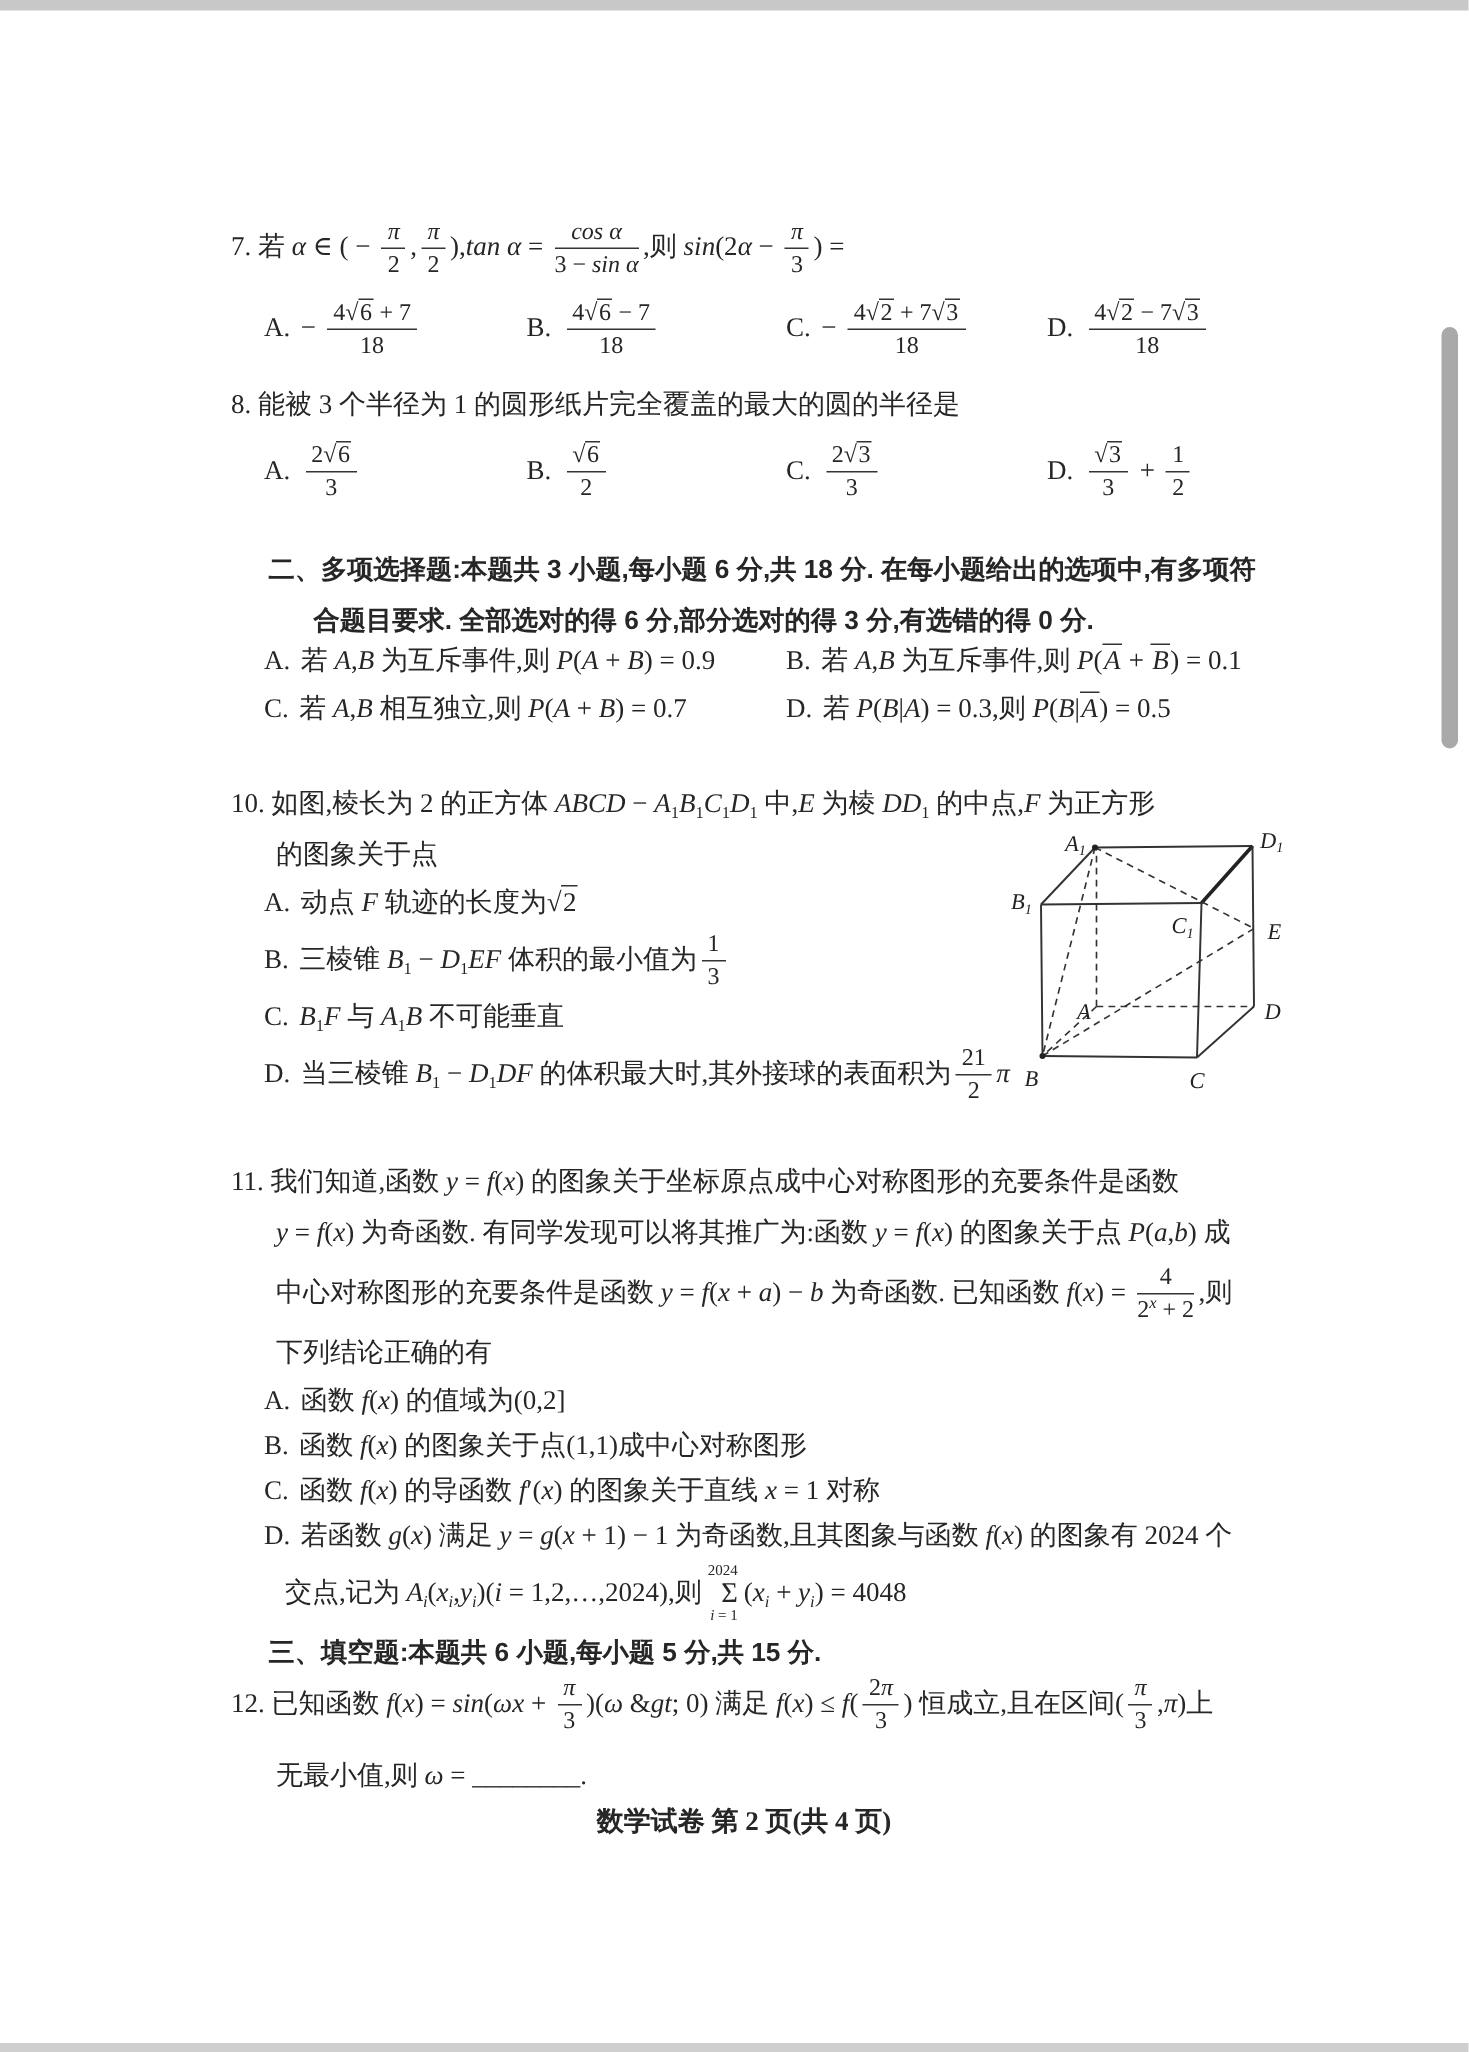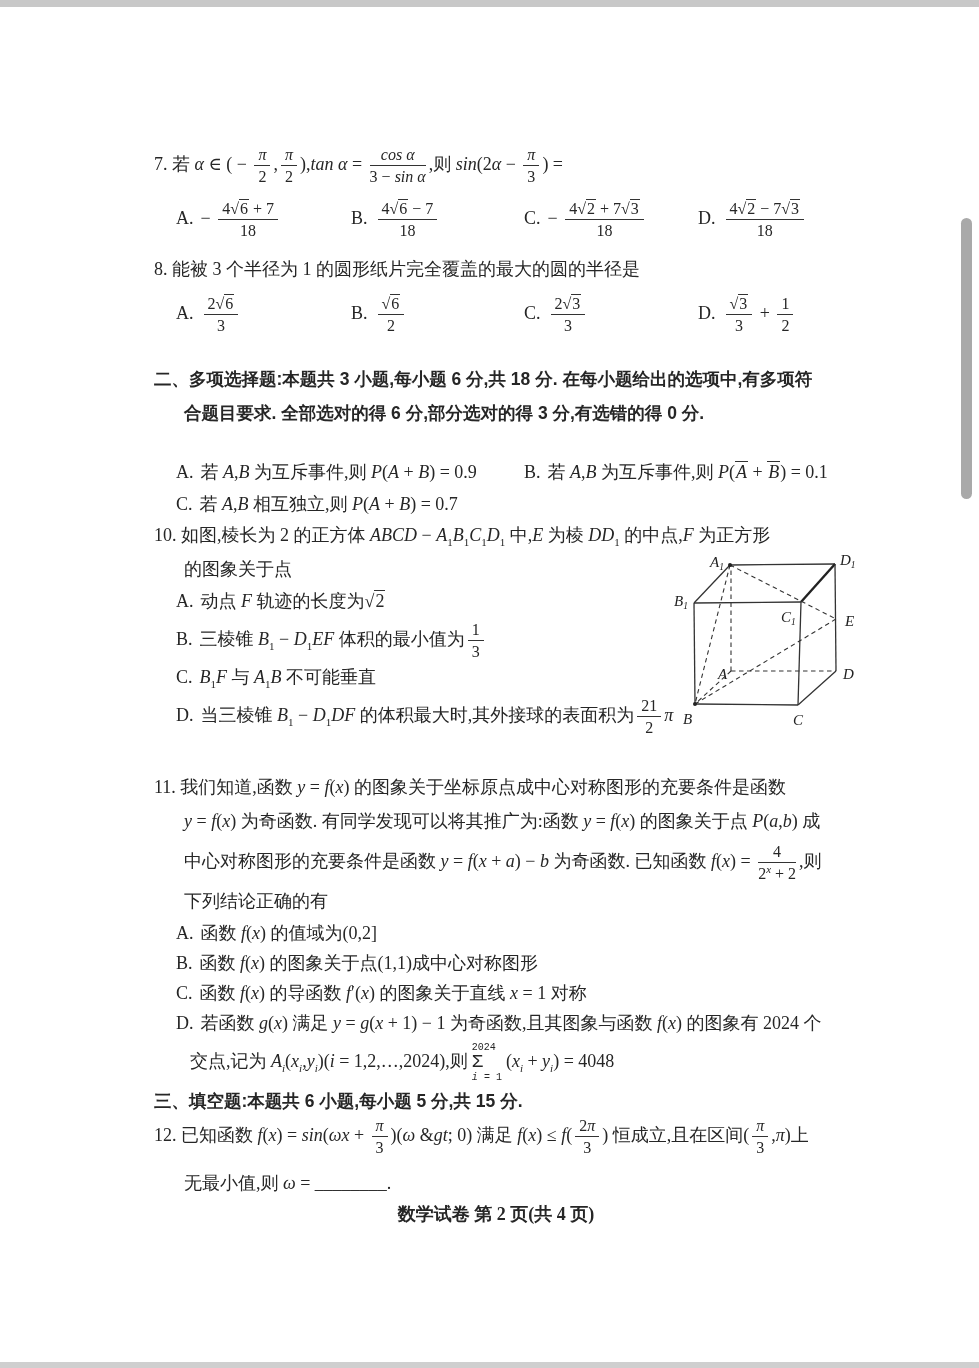--- a/index.html
+++ b/index.html
@@ -14,38 +14,38 @@
 
   .content{position:absolute;left:138px;width:724px;font-size:18px;}
   .block{position:absolute;left:16px;width:724px;}
   .line{line-height:34px;white-space:nowrap;}
   .tall{line-height:46px;}
   .hang{padding-left:30px;}
   .oline{line-height:30px;white-space:nowrap;padding-left:22px;}
   .oline.tall{line-height:46px;}
   .dcont{padding-left:36px;}
   .opts4{display:grid;grid-template-columns:175px 173px 174px 1fr;padding-left:22px;}
-  .opts2{display:grid;grid-template-columns:348px 1fr;padding-left:22px;margin-top:32px;}
+  .opts2{display:grid;grid-template-columns:348px 1fr;padding-left:22px;}
   .opts2 > div{line-height:32px;white-space:nowrap;}
   .opts4 > div{line-height:46px;white-space:nowrap;}
   .olab{margin-right:7px;}
 
-  .sec-head{font-family:"Liberation Sans","DejaVu Sans",sans-serif;font-weight:700;font-size:17.5px;}
+  .sec-head{font-family:"Liberation Sans","DejaVu Sans",sans-serif;font-weight:700;font-size:17.5px;margin-left:25px;}
 
   i{font-style:italic;}
   sub{font-size:11px;line-height:0;}
   sup{font-size:11px;line-height:0;}
 
   .frac{display:inline-block;vertical-align:middle;text-align:center;line-height:1.2;font-size:16px;margin:-12px 3px;}
   .fnum{display:block;border-bottom:1.2px solid #333;padding:0 4px 1px;}
   .fden{display:block;padding-top:1px;}
   .sq{white-space:nowrap;}
   .sqr{border-top:1.2px solid #333;padding:0 1px;}
   .ob{display:inline-block;border-top:1.3px solid #333;line-height:1.05;padding:1px 1px 0;margin-top:-3px;}
-  .bigsum{display:inline-block;vertical-align:middle;text-align:left;line-height:1;margin:-12px 4px;font-family:Liberation Mono, monospace;}
+  .bigsum{display:inline-block;vertical-align:middle;text-align:right;line-height:1;margin:-12px 4px;}
   .st,.sb{display:block;font-size:10px;line-height:1.1;}
   .ss{display:block;font-size:19px;line-height:1;}
 
   .figure{position:absolute;left:514px;top:25px;width:228px;height:202px;}
   .figure svg{width:100%;height:100%;}
   .figure text{font-family:"Liberation Serif","DejaVu Serif",serif;font-style:italic;font-size:15px;fill:#222;}
   .svgsub{font-size:9.5px;}
   .edge-solid{stroke:#333;stroke-width:1.3;fill:none;}
   .edge-thick{stroke:#222;stroke-width:2.4;fill:none;}
   .edge-dash{stroke:#333;stroke-width:1.1;stroke-dasharray:4.5 3.5;fill:none;}
@@ -84,20 +84,21 @@
   <div class="block sec-head" style="top:362px">
     <div class="line">二、多项选择题:本题共 3 小题,每小题 6 分,共 18 分. 在每小题给出的选项中,有多项符</div>
     <div class="line hang">合题目要求. 全部选对的得 6 分,部分选对的得 3 分,有选错的得 0 分.</div>
   </div>
 
   <div class="block" style="top:424px">
     <div class="opts2">
       <div><span class="olab">A.</span><span>若 <i>A</i>,<i>B</i> 为互斥事件,则 <i>P</i>(<i>A</i> + <i>B</i>) = 0.9</span></div>
       <div><span class="olab">B.</span><span>若 <i>A</i>,<i>B</i> 为互斥事件,则 <i>P</i>(<span class="ob"><i>A</i></span> + <span class="ob"><i>B</i></span>) = 0.1</span></div>
       <div><span class="olab">C.</span><span>若 <i>A</i>,<i>B</i> 相互独立,则 <i>P</i>(<i>A</i> + <i>B</i>) = 0.7</span></div>
+      <div><span class="olab">D.</span><span>若 <i>P</i>(<i>B</i>|<i>A</i>) = 0.3,则 <i>P</i>(<i>B</i>|<span class="ob"><i>A</i></span>) = 0.5</span></div>
     </div>
   </div>
 
   <div class="block" style="top:518px">
     <div class="line">10. 如图,棱长为 2 的正方体 <i>A</i><i>B</i><i>C</i><i>D</i> − <i>A</i><sub>1</sub><i>B</i><sub>1</sub><i>C</i><sub>1</sub><i>D</i><sub>1</sub> 中,<i>E</i> 为棱 <i>D</i><i>D</i><sub>1</sub> 的中点,<i>F</i> 为正方形</div>
     <div class="line hang">的图象关于点</div>
     <div class="oline"><span class="olab">A.</span><span>动点 <i>F</i> 轨迹的长度为<span class="sq">√<span class="sqr">2</span></span></span></div>
     <div class="oline tall"><span class="olab">B.</span><span>三棱锥 <i>B</i><sub>1</sub> − <i>D</i><sub>1</sub><i>E</i><i>F</i> 体积的最小值为<span class="frac"><span class="fnum">1</span><span class="fden">3</span></span></span></div>
     <div class="oline"><span class="olab">C.</span><span><i>B</i><sub>1</sub><i>F</i> 与 <i>A</i><sub>1</sub><i>B</i> 不可能垂直</span></div>
     <div class="oline tall"><span class="olab">D.</span><span>当三棱锥 <i>B</i><sub>1</sub> − <i>D</i><sub>1</sub><i>D</i><i>F</i> 的体积最大时,其外接球的表面积为<span class="frac"><span class="fnum">21</span><span class="fden">2</span></span><i>π</i></span></div>

